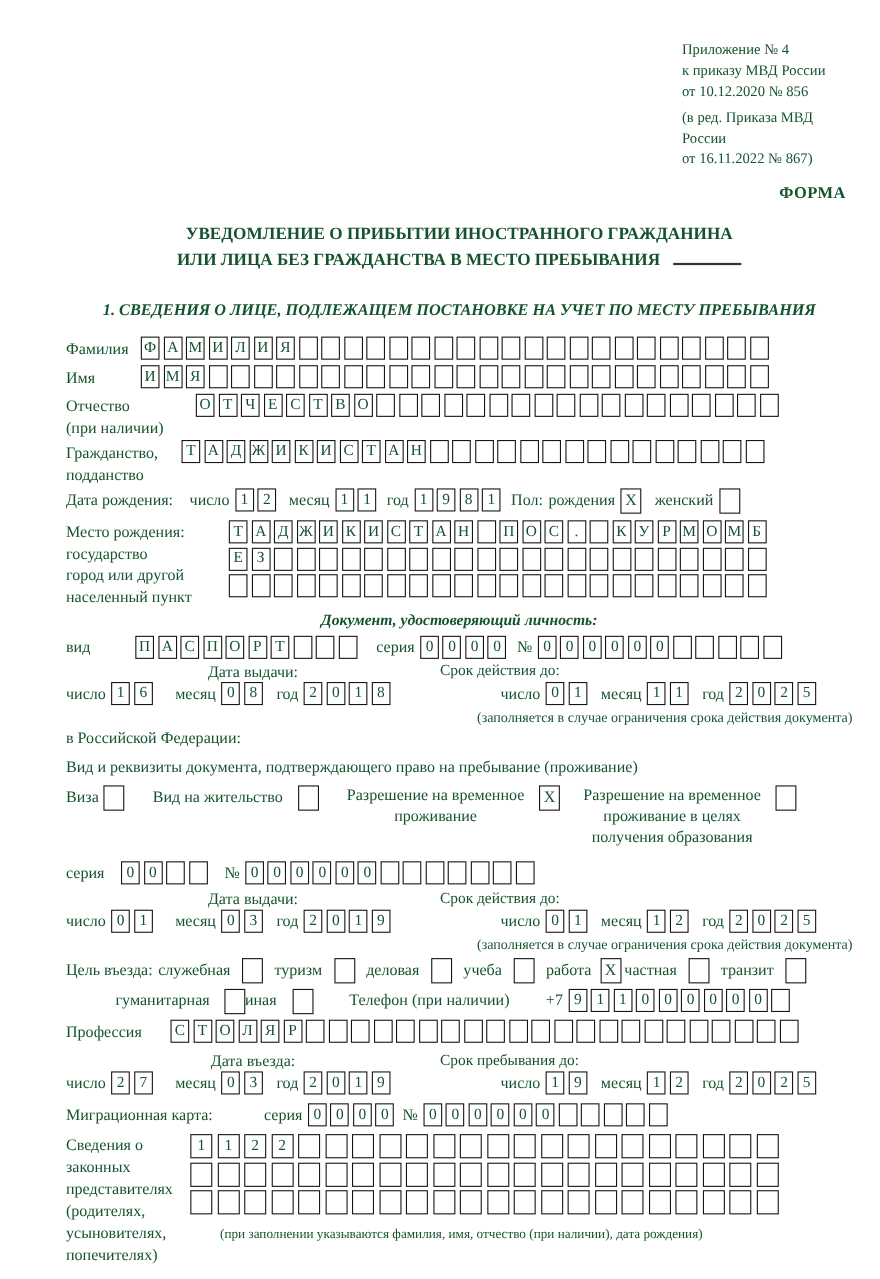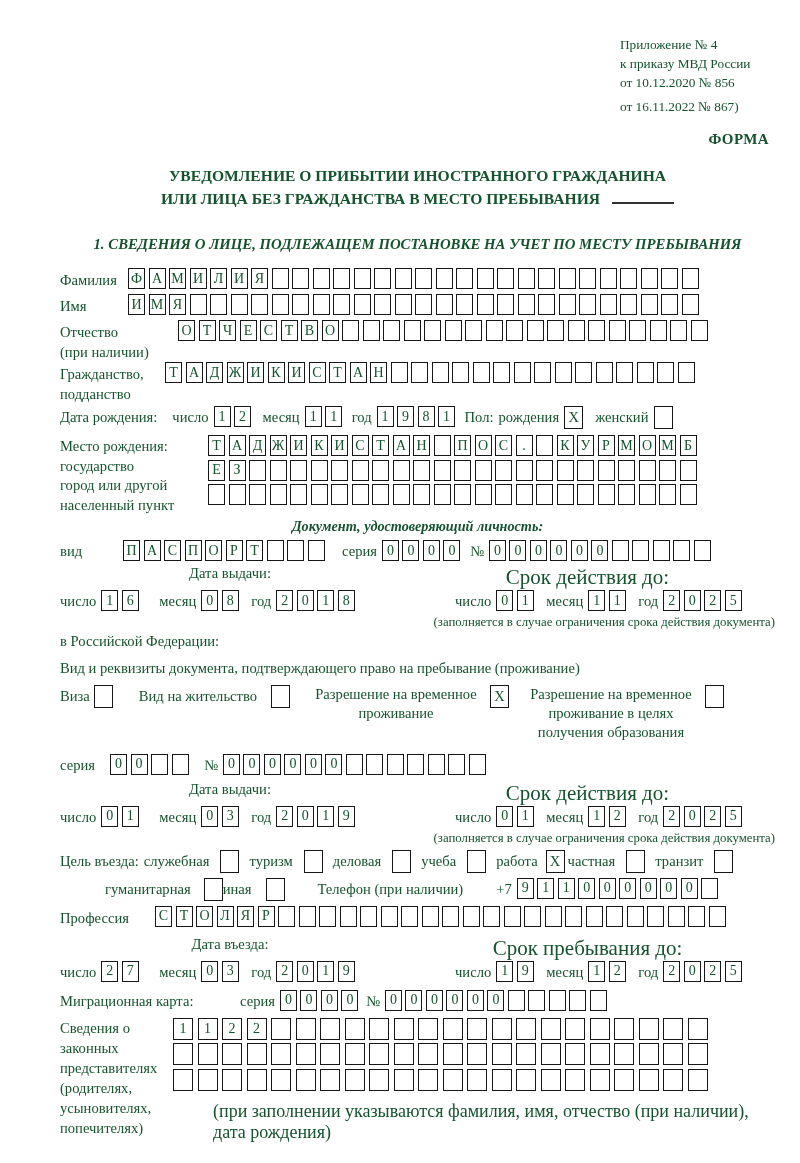--- a/index.html
+++ b/index.html
@@ -28,41 +28,42 @@
   .cell.wide { width:20px; margin-right:4.5px; height:22px; }
   .chk {
     width:19px; height:23px; border:1.6px solid #161616; display:inline-flex;
     align-items:center; justify-content:center; font-size:14.5px; flex:none;
   }
   .dg { display:flex; align-items:flex-start; }
   .dlbl { font-size:14.6px; line-height:23px; margin-right:5px; flex:none; }
   .dg .cells { margin-right:9px; }
   .twocol { display:flex; }
   .col-l { width:340px; text-align:center; font-size:14.6px; flex:none; }
-  .col-r { flex:1; text-align:center; font-size:21px; }
+  .col-r { flex:1; text-align:left; font-size:14px; }
   .tworow { display:flex; }
   .tworow .left { width:395px; flex:none; display:flex; }
   .note-r { text-align:right; font-size:12.8px; margin-top:2px; }
   .intro { font-size:14.6px; line-height:1.55; }
   .optlbl { font-size:14.6px; line-height:19px; text-align:center; flex:none; }
   .mt2{margin-top:2px}.mt4{margin-top:4px}.mt5{margin-top:5px}.mt6{margin-top:6px}
   .mt8{margin-top:8px}.mt12{margin-top:12px}.mt15{margin-top:15px}
   .subrows .cells { margin-bottom:3.5px; }
-  .rep-note { font-size:18px; margin-top:10px; margin-left:40px; }
+  .rep-note { font-size:12px; margin-top:10px; margin-left:27px; }
 </style>
 </head>
 <body>
 
 <div class="page">
 
   <div class="annex">
     <div>Приложение № 4</div>
     <div>к приказу МВД России</div>
     <div>от 10.12.2020 № 856</div>
     <div class="annex-gap"></div>
+    <div>(в ред. Приказа МВД России</div>
     <div>от 16.11.2022 № 867)</div>
   </div>
 
   <div class="forma">ФОРМА</div>
 
   <div class="title">
     <div>УВЕДОМЛЕНИЕ О ПРИБЫТИИ ИНОСТРАННОГО ГРАЖДАНИНА</div>
     <div>
       <span>ИЛИ ЛИЦА БЕЗ ГРАЖДАНСТВА В МЕСТО ПРЕБЫВАНИЯ</span><span class="blankline"></span>
     </div>

